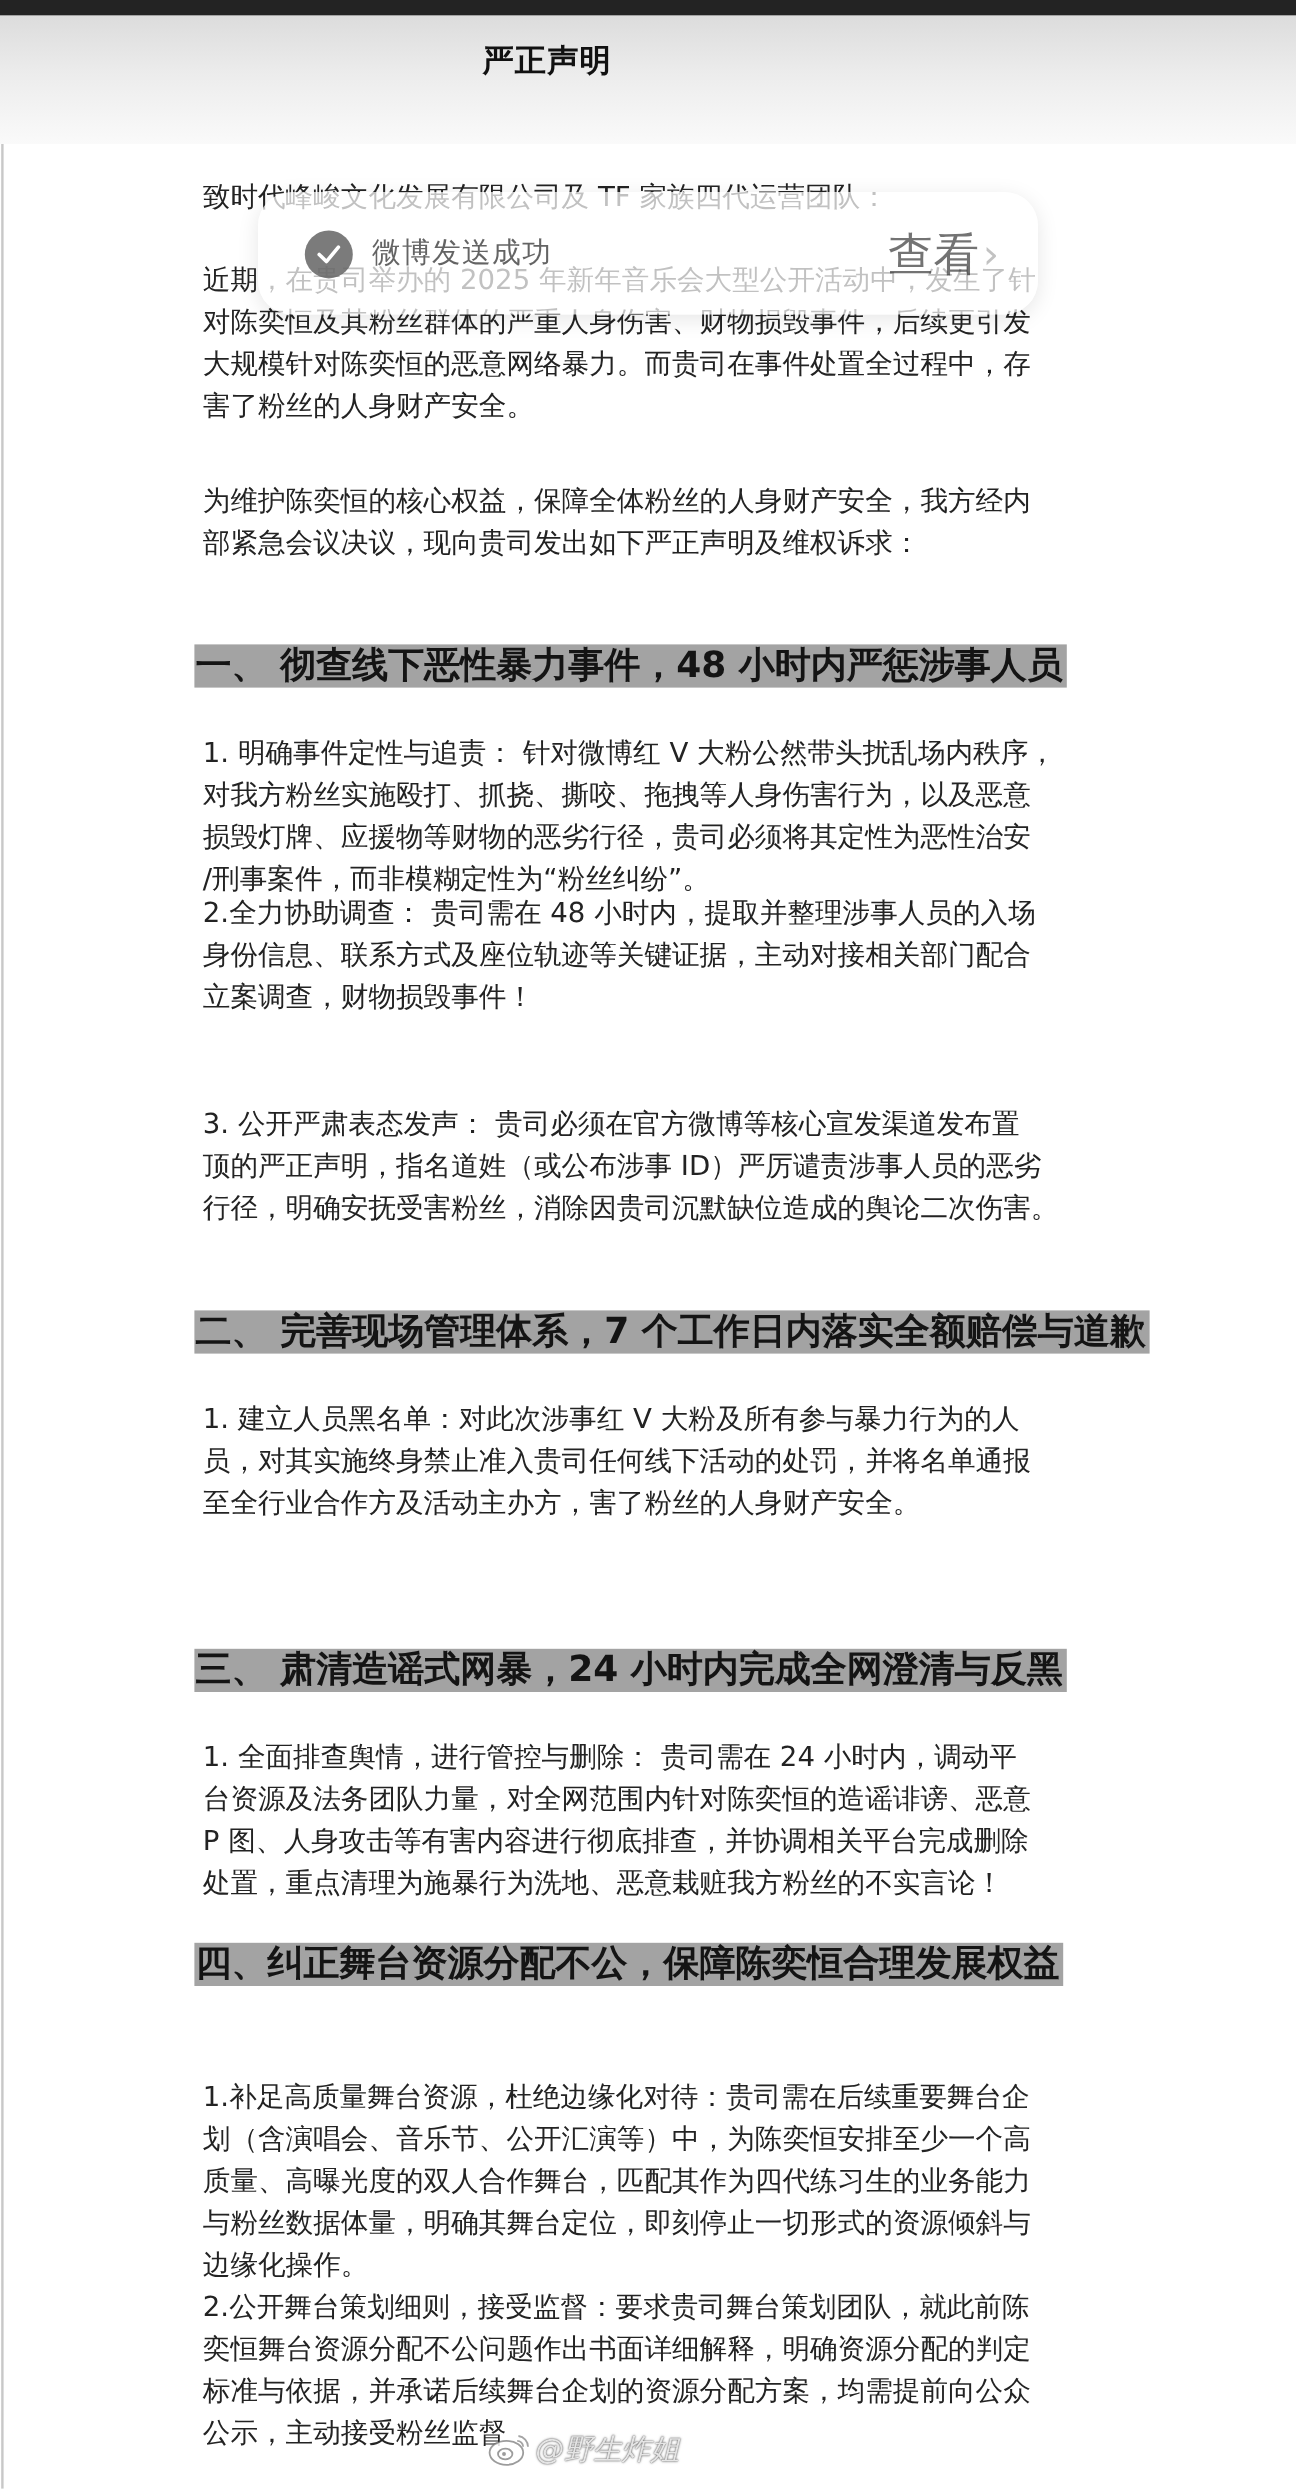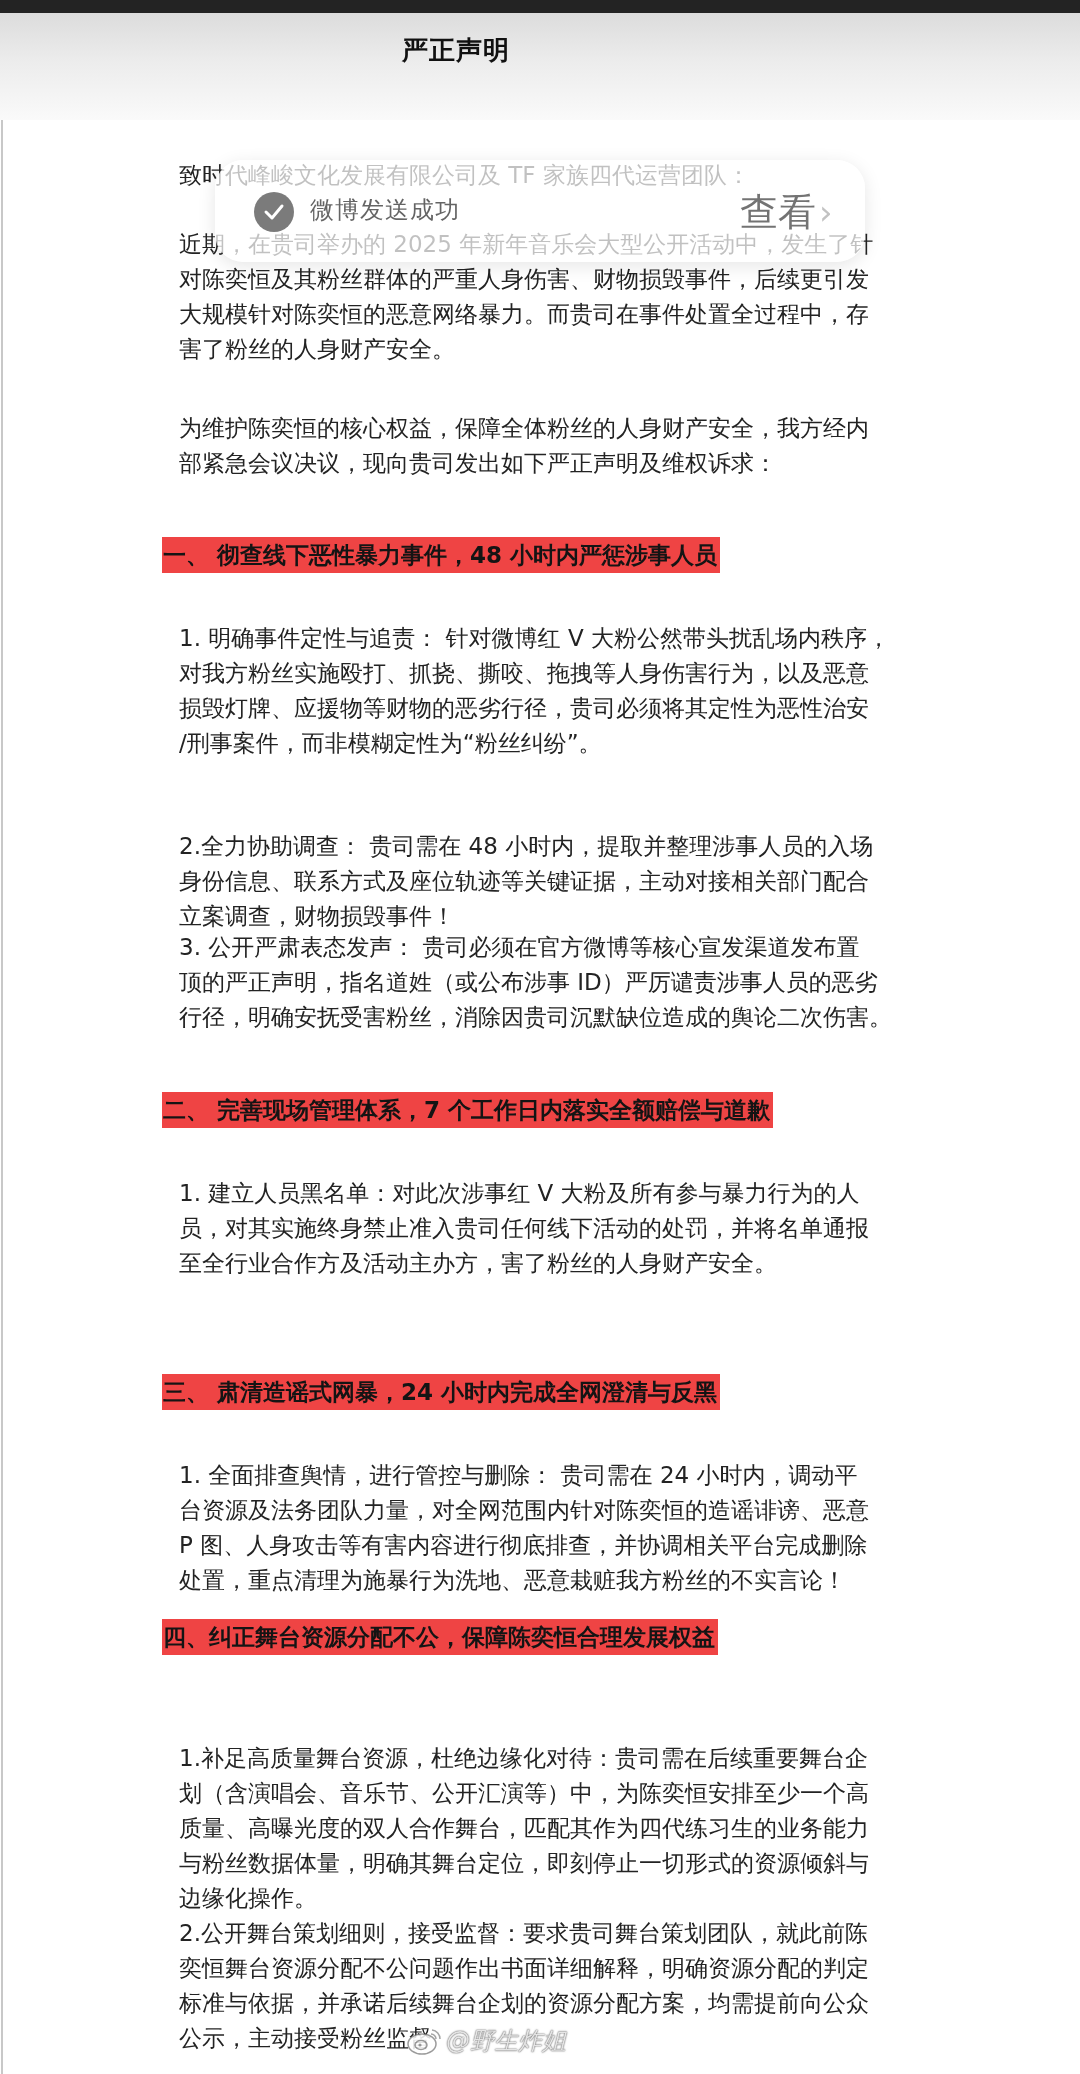--- a/index.html
+++ b/index.html
@@ -21,25 +21,25 @@
     position: absolute; left: 0; top: 20px; width: 912px; text-align: center;
     font-size: 26px; font-weight: bold; color: #111; letter-spacing: 1px;
   }
   .left-rule {
     position: absolute; left: 1px; top: 120px; width: 2px; height: 1954px; background: #c8c8c8;
   }
   .doc {
     position: absolute; left: 163px; top: 122px; width: 760px;
     font-size: 23px; line-height: 35px; color: #232323;
   }
-  .p { position: absolute; left: 0; width: 760px; margin: 16px; }
+  .p { position: absolute; left: 0; width: 760px; margin: 6px; }
   .hl {
     position: absolute; left: -1px;
-    background: #ef4444; color: #141414;
-    font-size: 23px; font-weight: bold; line-height: 36px; padding: 0 3px 0 1px;
+    background: #a3a3a3; color: #141414;
+    font-size: 30px; font-weight: bold; line-height: 36px; padding: 0 3px 0 1px;
     white-space: nowrap;
   }
   .toast {
     position: absolute; left: 215px; top: 160px; width: 650px; height: 102px;
     background: rgba(255,255,255,0.72);
     border-radius: 28px;
     box-shadow: 0 4px 18px rgba(0,0,0,0.10);
   }
   .toast-icon {
     position: absolute; left: 39px; top: 32px; width: 40px; height: 40px;
@@ -94,21 +94,21 @@
     <div>部紧急会议决议，现向贵司发出如下严正声明及维权诉求：</div>
   </div>
 
   <div class="hl" style="top:415px">一、 彻查线下恶性暴力事件，48 小时内严惩涉事人员</div>
   <div class="p" style="top:483px">
     <div>1. 明确事件定性与追责： 针对微博红 V 大粉公然带头扰乱场内秩序，</div>
     <div>对我方粉丝实施殴打、抓挠、撕咬、拖拽等人身伤害行为，以及恶意</div>
     <div>损毁灯牌、应援物等财物的恶劣行径，贵司必须将其定性为恶性治安</div>
     <div>/刑事案件，而非模糊定性为“粉丝纠纷”。</div>
   </div>
-  <div class="p" style="top:691px">
+  <div class="p" style="top:616px">
     <div>2.全力协助调查： 贵司需在 48 小时内，提取并整理涉事人员的入场</div>
     <div>身份信息、联系方式及座位轨迹等关键证据，主动对接相关部门配合</div>
     <div>立案调查，财物损毁事件！</div>
   </div>
   <div class="p" style="top:792px">
     <div>3. 公开严肃表态发声： 贵司必须在官方微博等核心宣发渠道发布置</div>
     <div>顶的严正声明，指名道姓（或公布涉事 ID）严厉谴责涉事人员的恶劣</div>
     <div>行径，明确安抚受害粉丝，消除因贵司沉默缺位造成的舆论二次伤害。</div>
   </div>
 

